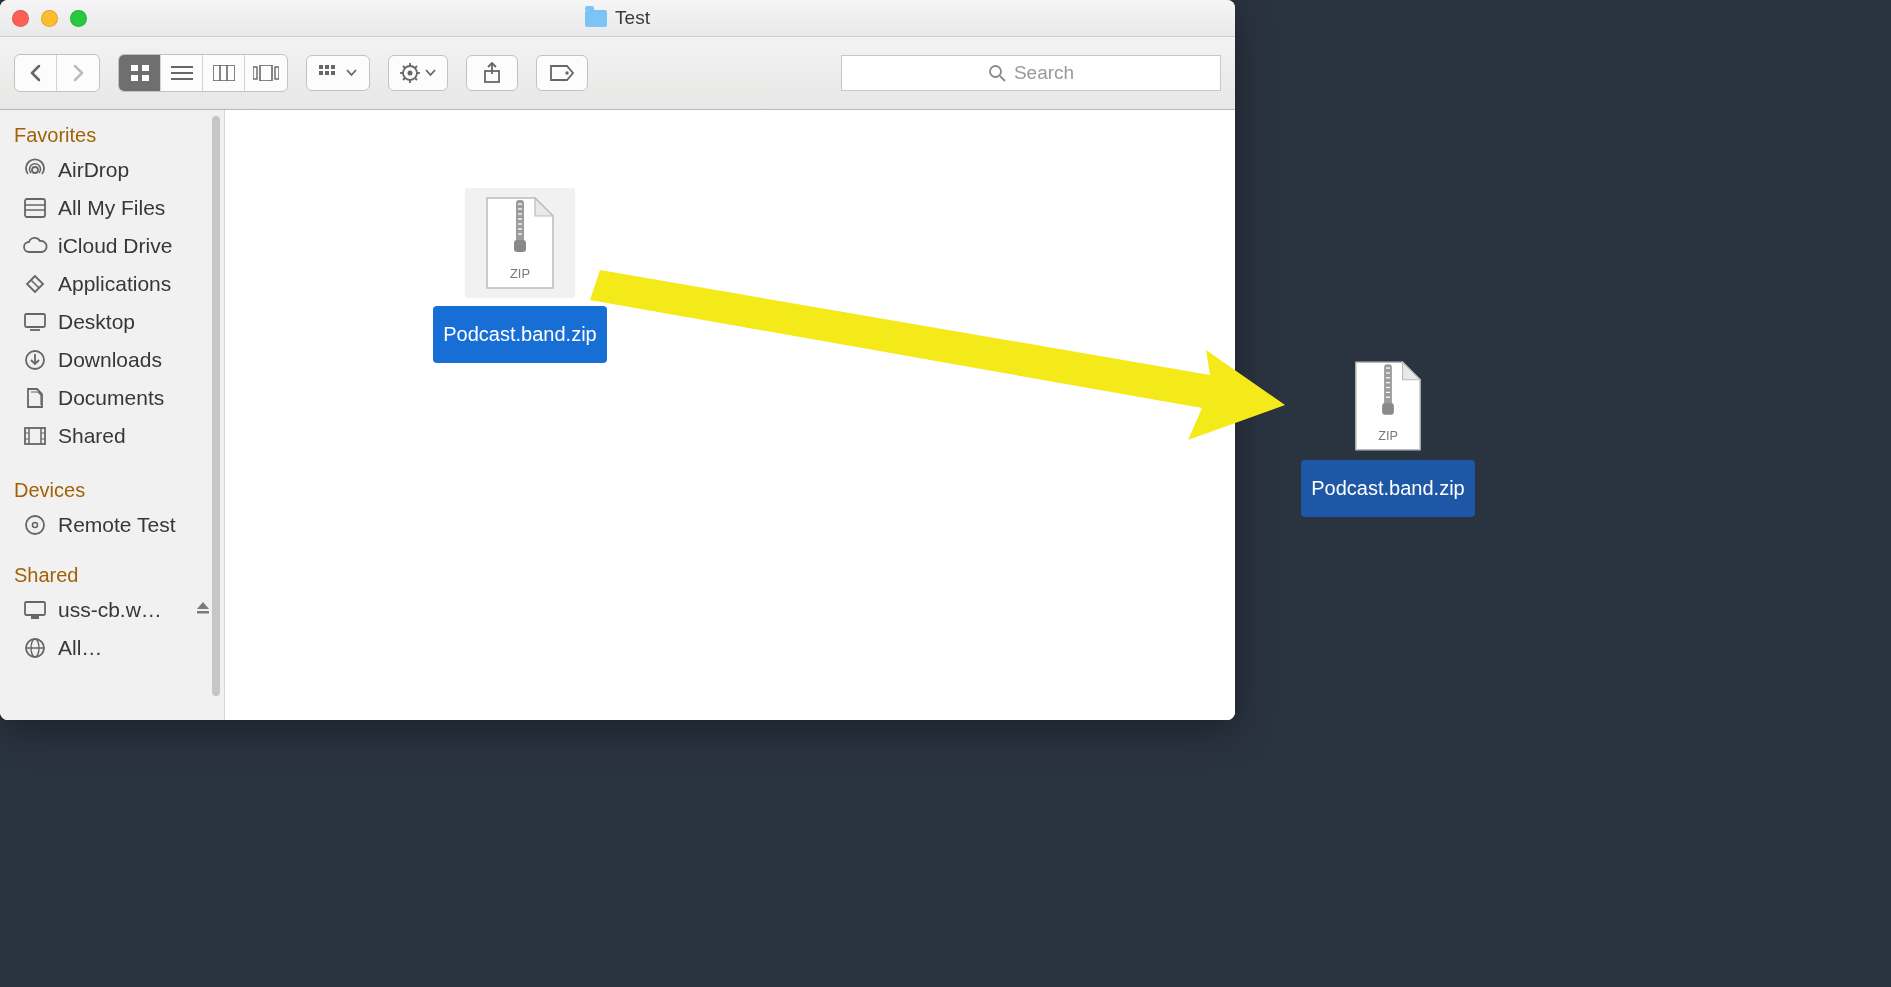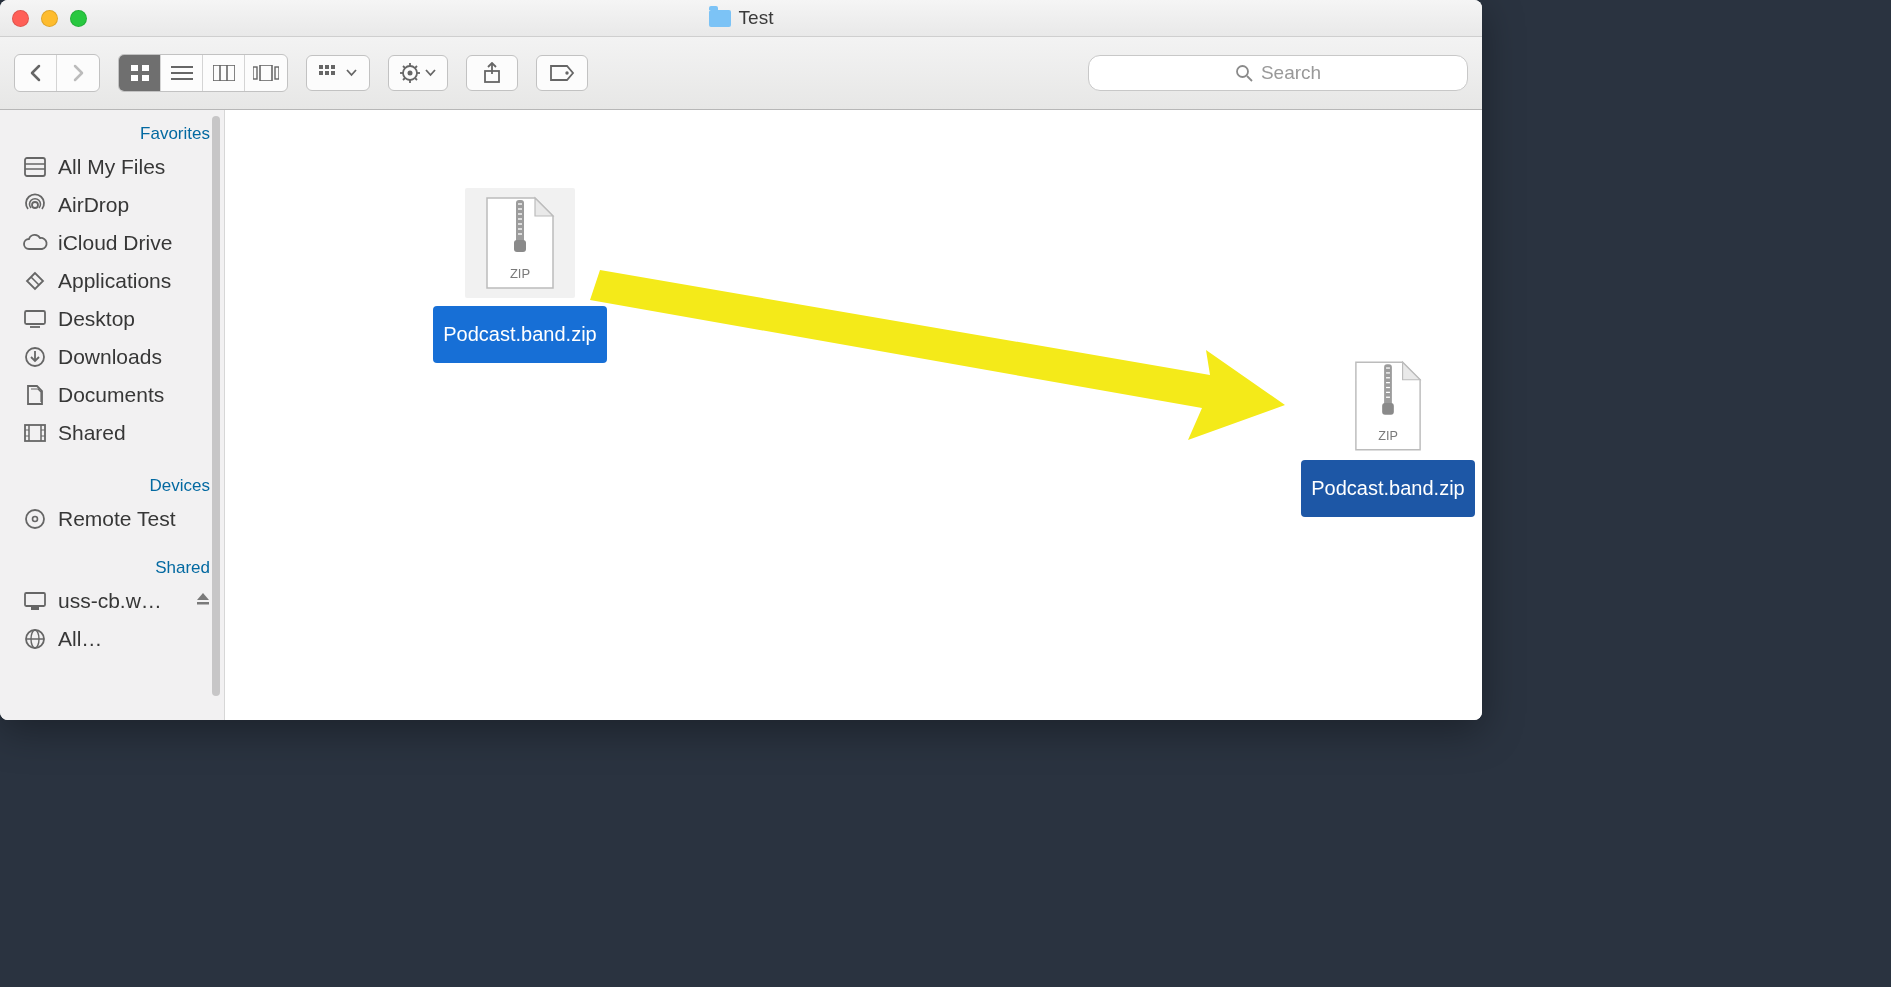--- a/index.html
+++ b/index.html
@@ -8,29 +8,28 @@
     height: 987px;
     background: #2a3340;
     font-family: -apple-system, "Helvetica Neue", Arial, sans-serif;
     position: relative;
     overflow: hidden;
   }
   .finder-window {
     position: absolute;
     top: 0;
     left: 0;
-    width: 1482px;
+    width: 1235px;
     height: 720px;
     background: #fff;
     border-radius: 8px;
     box-shadow: 0 10px 40px rgba(0,0,0,0.35);
     display: flex;
     flex-direction: column;
     overflow: hidden;
-    text-align: right;
   }
   .titlebar {
     height: 37px;
     background: linear-gradient(#f5f5f5, #e9e9e9);
     border-bottom: 1px solid #cfcfcf;
     display: flex;
     align-items: center;
     position: relative;
   }
   .traffic-lights {
@@ -89,21 +88,21 @@
   .btn-single {
     display: flex; align-items: center; justify-content: center;
     height: 36px; min-width: 52px;
     border: 1px solid #c2c2c2; border-radius: 6px; background: #fcfcfc;
     color: #555;
   }
   .search {
     margin-left: auto;
     display: flex; align-items: center; gap: 8px;
     width: 380px; height: 36px;
-    border: 1px solid #c8c8c8; border-radius: 12px;
+    border: 1px solid #c8c8c8; border-radius: 0;
     background: #fff; padding: 0 10px;
     color: #999; font-size: 19px;
     justify-content: center;
   }
   .body {
     flex: 1; display: flex; min-height: 0;
   }
   .sidebar {
     width: 225px;
     background: #f2f1f2;
@@ -111,21 +110,21 @@
     overflow: auto;
     padding-top: 8px;
     position: relative;
   }
   .sidebar-scrollbar {
     position: absolute; right: 4px; top: 6px;
     width: 8px; height: 580px;
     background: #c7c6c7; border-radius: 4px;
   }
   .sb-section-label {
-    font-size: 17px; color: #0369a1; font-weight: 500;
+    font-size: 20px; color: #a16207; font-weight: 500;
     padding: 6px 14px 4px;
   }
   .sb-item {
     display: flex; align-items: center; gap: 10px;
     padding: 6px 14px 6px 22px;
     font-size: 21px; color: #373737;
   }
   .sb-icon { width: 26px; height: 26px; display: flex; align-items: center; justify-content: center; color: #666; }
   .sb-item .eject { margin-left: auto; color: #7a7a7a; font-size: 16px; }
   .content {
@@ -296,38 +295,38 @@
   </div>
 
   <div class="body">
     <div class="sidebar">
       <div class="sidebar-scrollbar"></div>
 
       <div class="sb-section-label">Favorites</div>
 
       <div class="sb-item">
         <span class="sb-icon">
+          <svg width="24" height="24" viewBox="0 0 24 24">
+              <circle cx="12" cy="12" r="3" fill="none" stroke="#666" stroke-width="1.8"></circle>
+              <path d="M5 16 A9 9 0 1 1 19 16" fill="none" stroke="#666" stroke-width="1.8"></path>
+              <path d="M8 15 A5.5 5.5 0 1 1 16 15" fill="none" stroke="#666" stroke-width="1.6"></path>
+            </svg>
+        </span>
+        <span>AirDrop</span>
+      </div>
+
+      <div class="sb-item">
+        <span class="sb-icon">
           <svg width="24" height="22" viewBox="0 0 24 22">
               <rect x="2" y="2" width="20" height="18" rx="2" fill="none" stroke="#666" stroke-width="1.8"></rect>
               <line x1="2" y1="8" x2="22" y2="8" stroke="#666" stroke-width="1.6"></line>
               <line x1="2" y1="13" x2="22" y2="13" stroke="#666" stroke-width="1.6"></line>
             </svg>
         </span>
         <span>All My Files</span>
-      </div>
-
-      <div class="sb-item">
-        <span class="sb-icon">
-          <svg width="24" height="24" viewBox="0 0 24 24">
-              <circle cx="12" cy="12" r="3" fill="none" stroke="#666" stroke-width="1.8"></circle>
-              <path d="M5 16 A9 9 0 1 1 19 16" fill="none" stroke="#666" stroke-width="1.8"></path>
-              <path d="M8 15 A5.5 5.5 0 1 1 16 15" fill="none" stroke="#666" stroke-width="1.6"></path>
-            </svg>
-        </span>
-        <span>AirDrop</span>
       </div>
 
       <div class="sb-item">
         <span class="sb-icon">
           <svg width="26" height="20" viewBox="0 0 26 20">
               <path d="M7 16 A5 5 0 0 1 7 6 A6 6 0 0 1 18 5 A5 5 0 0 1 20 16 Z" fill="none" stroke="#666" stroke-width="1.8"></path>
             </svg>
         </span>
         <span>iCloud Drive</span>
       </div>

